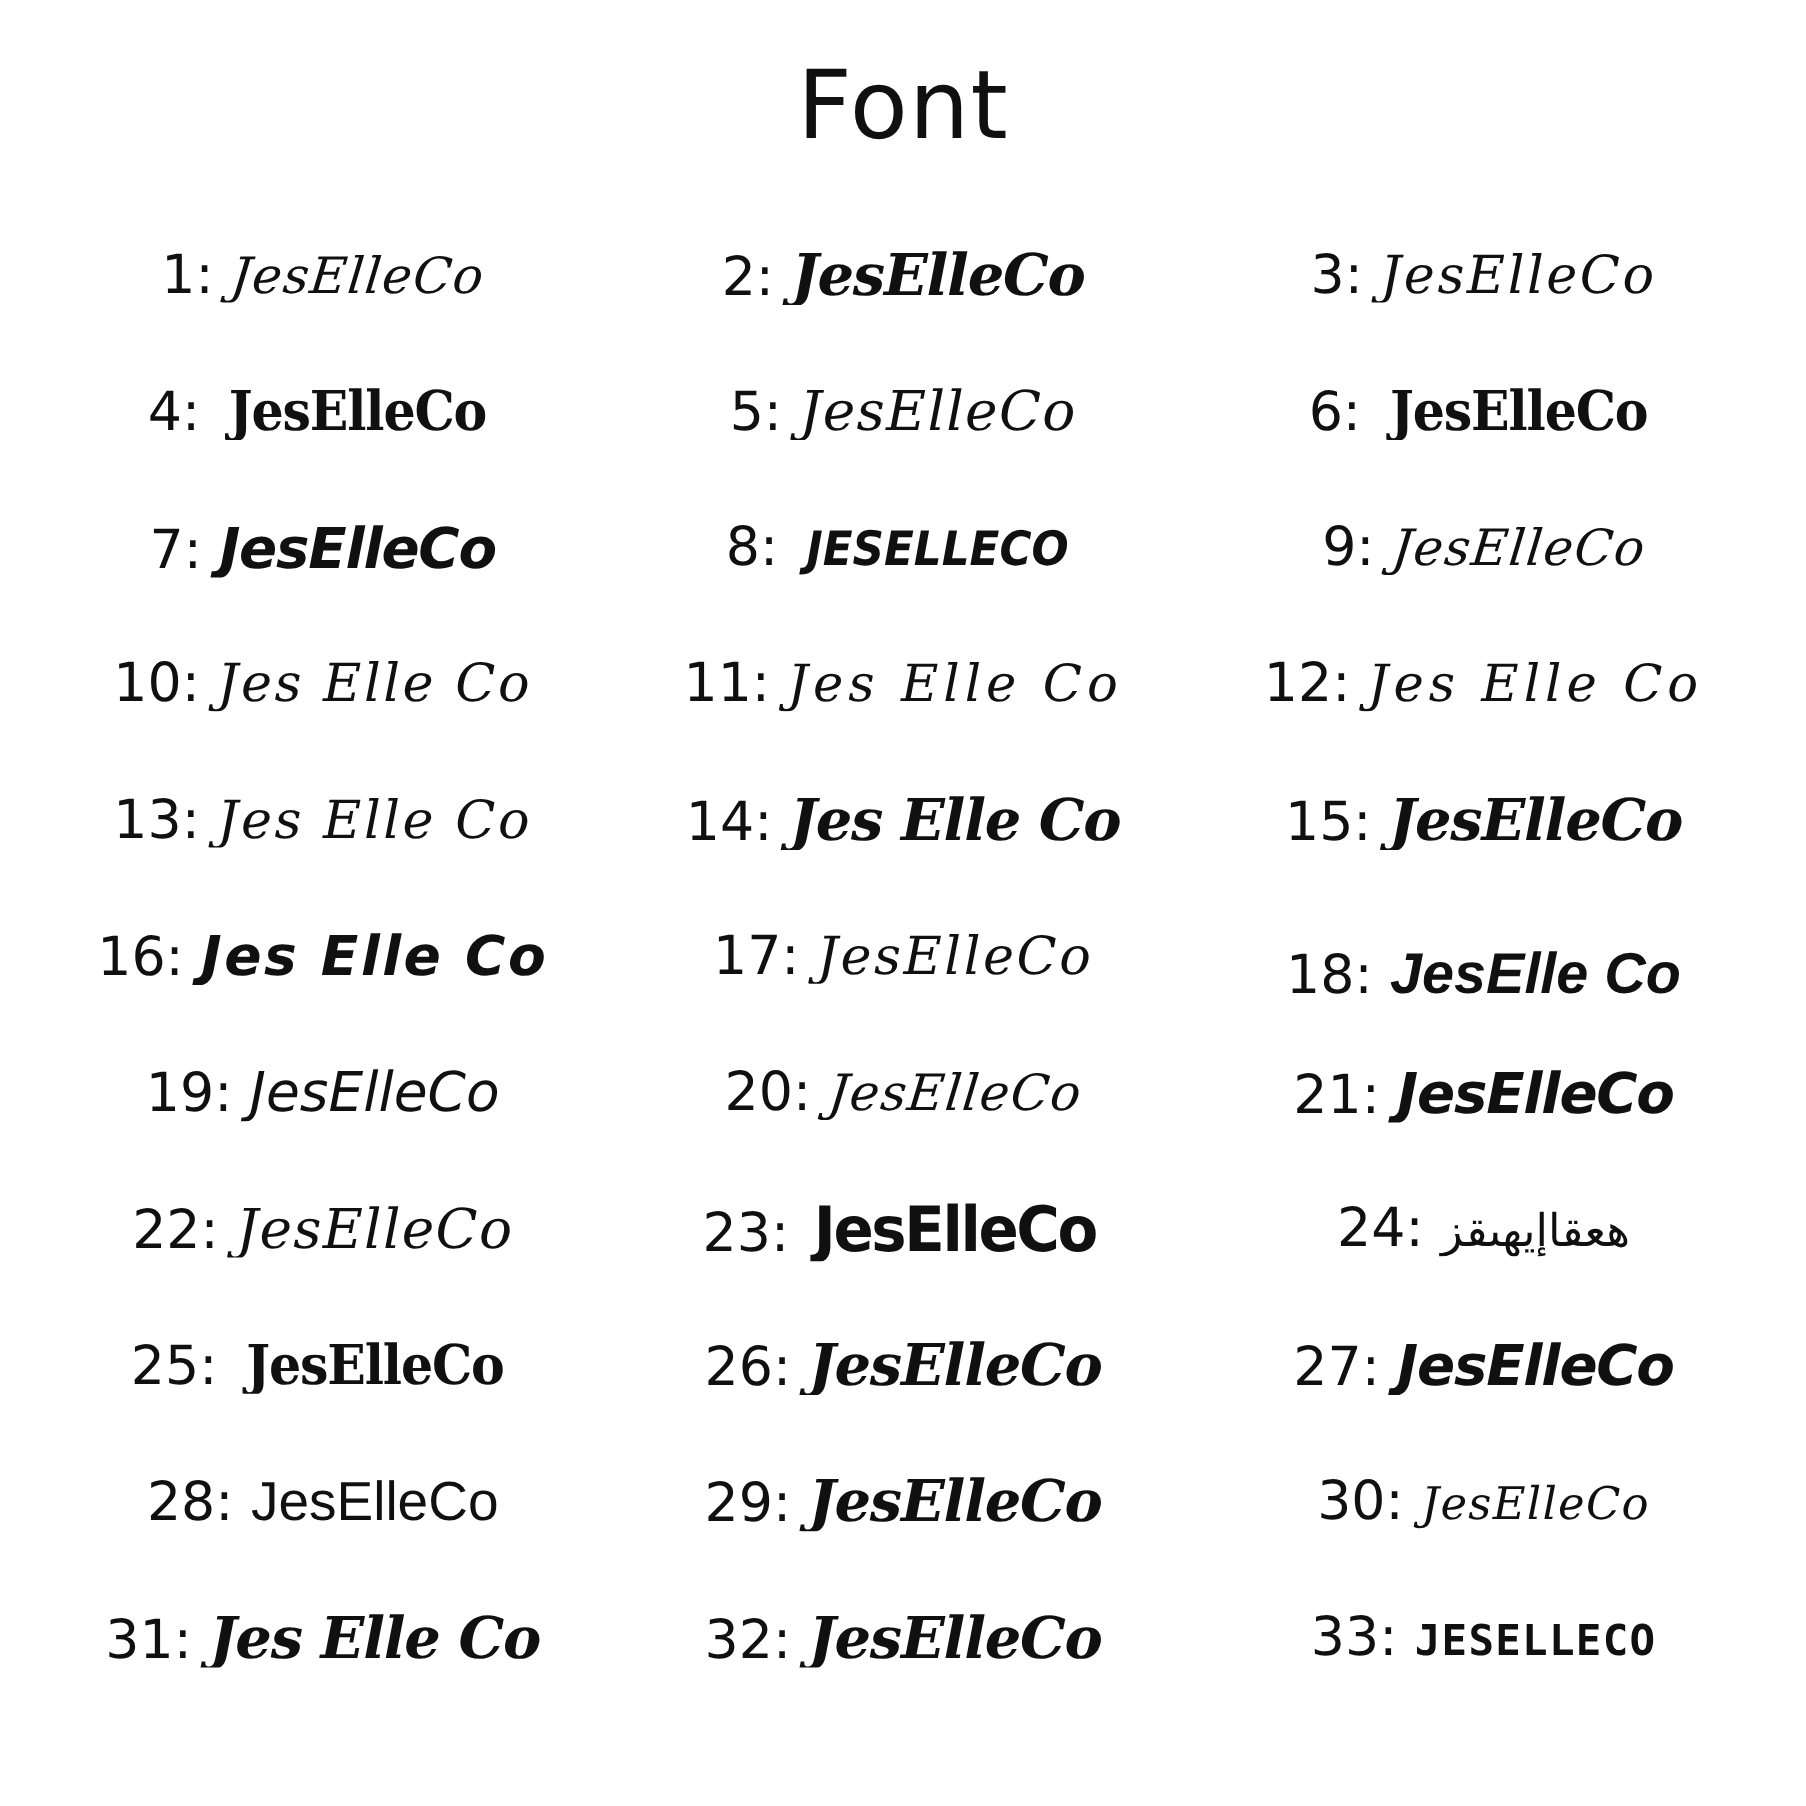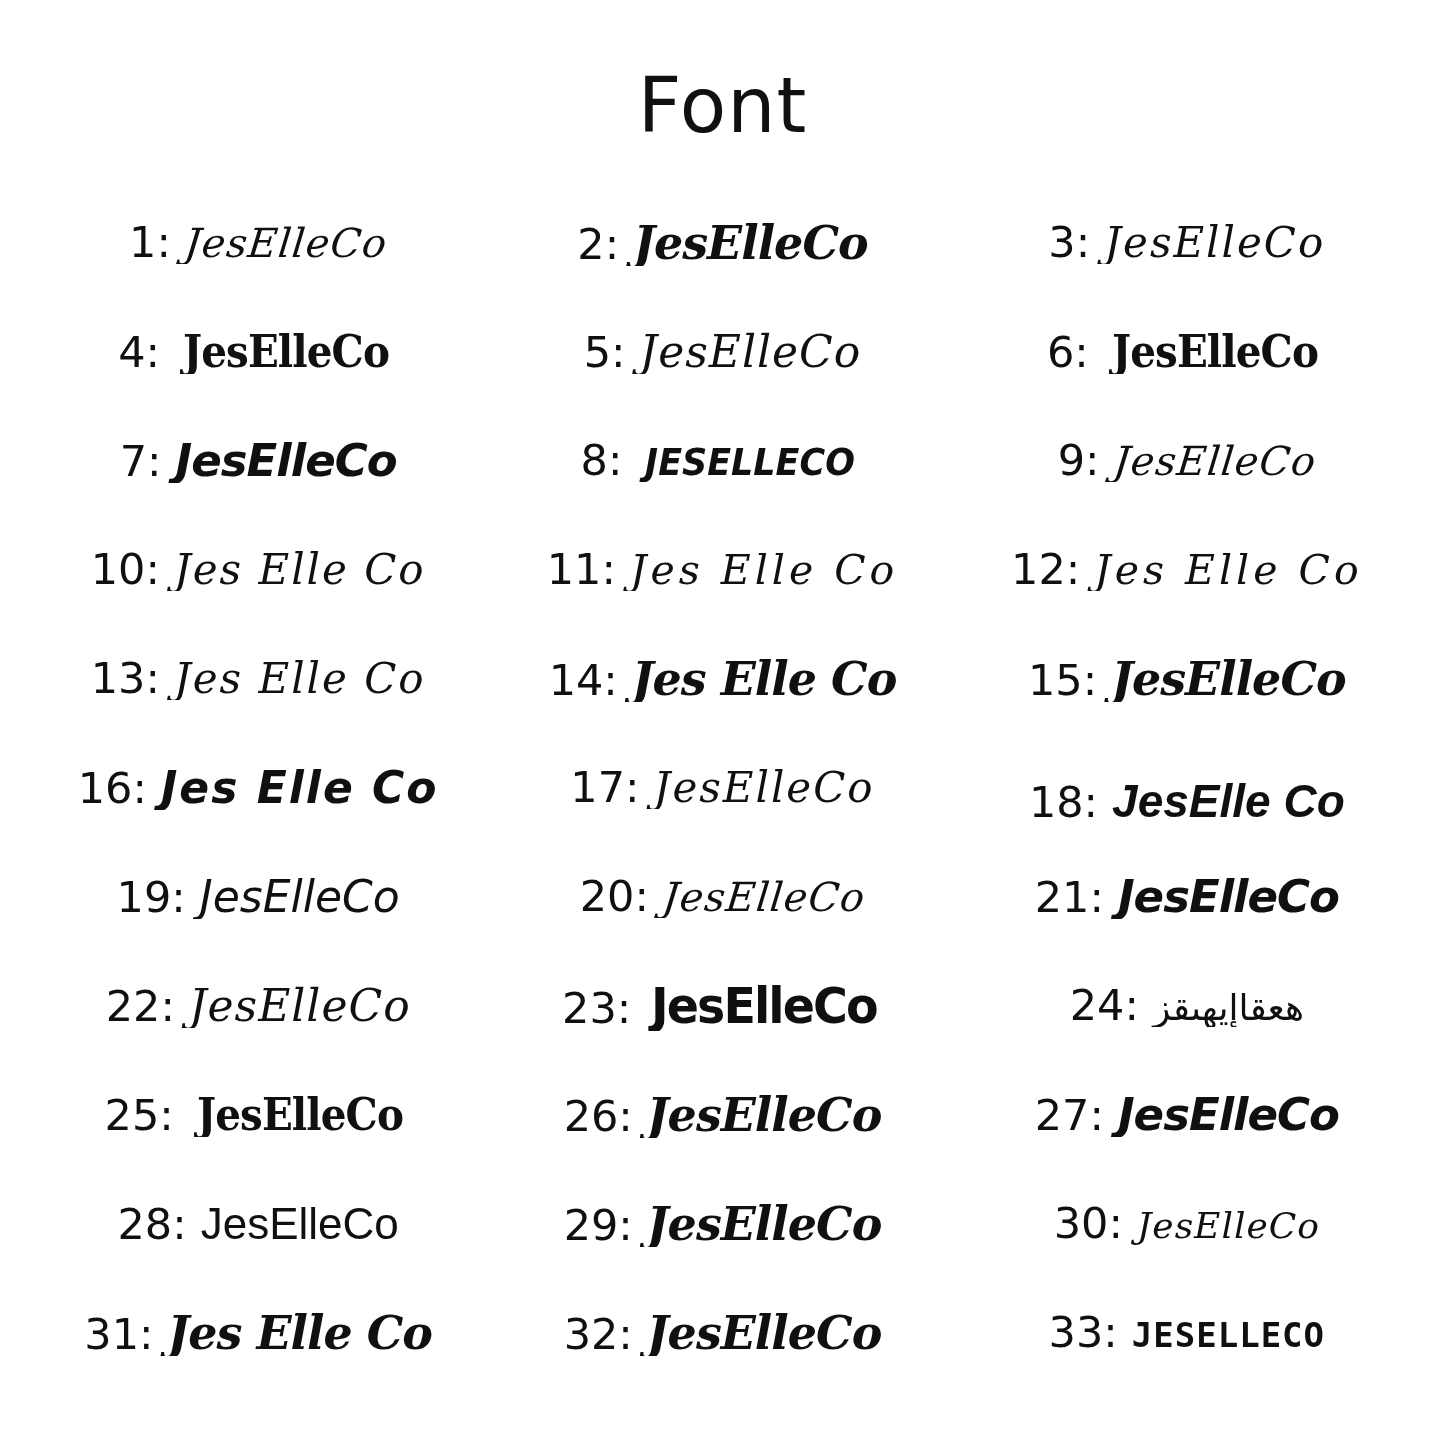--- a/index.html
+++ b/index.html
@@ -19,21 +19,21 @@
     height: 1445px;
     position: relative;
     box-sizing: border-box;
   }
   .title {
     text-align: center;
     font-family: "DejaVu Sans", sans-serif;
     font-size: 76px;
     font-weight: 400;
     letter-spacing: 1px;
-    padding-top: 68px;
+    padding-top: 46px;
     line-height: 1;
     color: #101010;
   }
   .grid {
     margin-top: 44px;
     display: grid;
     grid-template-columns: repeat(3, 1fr);
     grid-auto-rows: 109px;
     align-items: center;
     padding: 0 26px;

